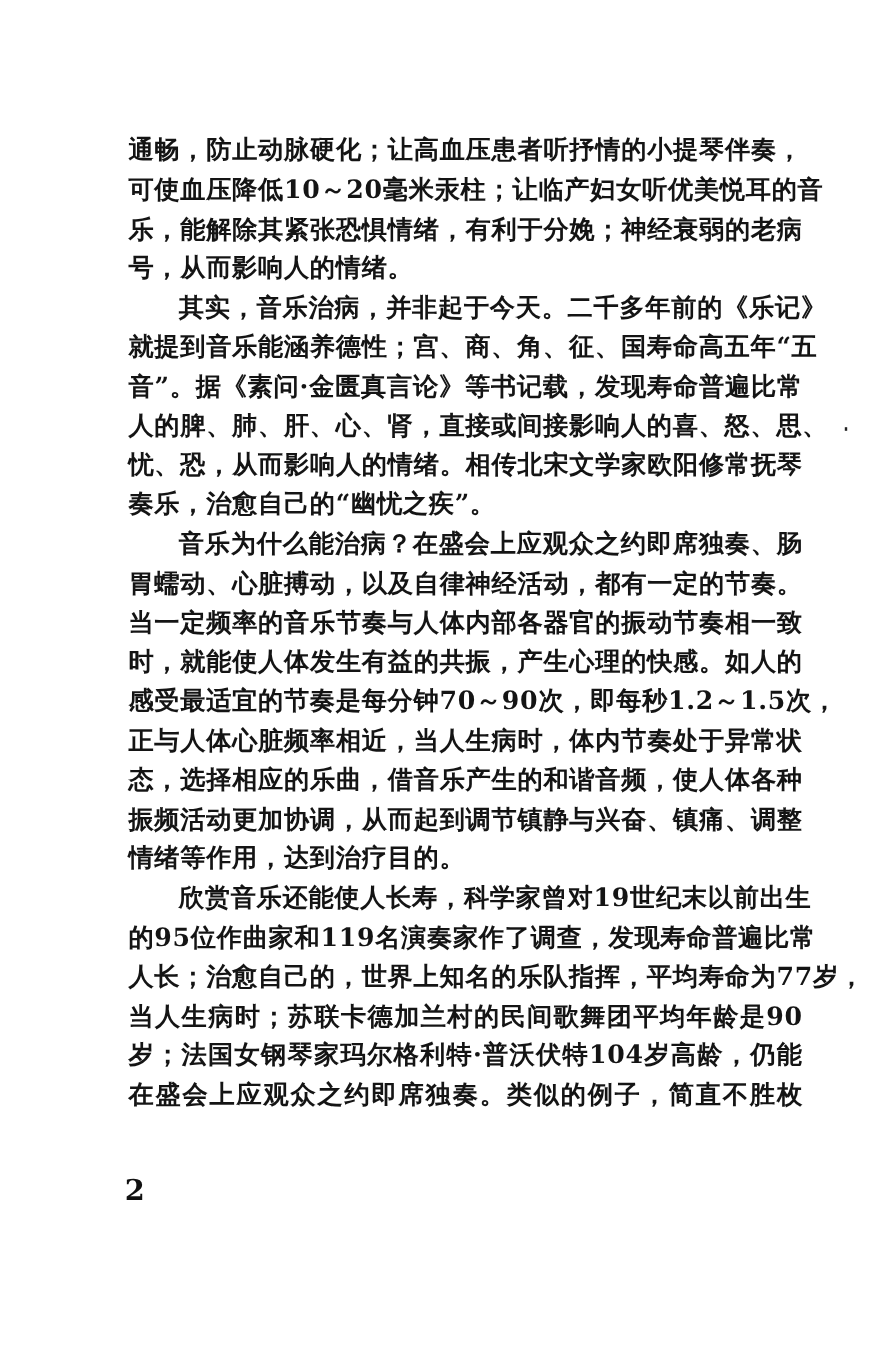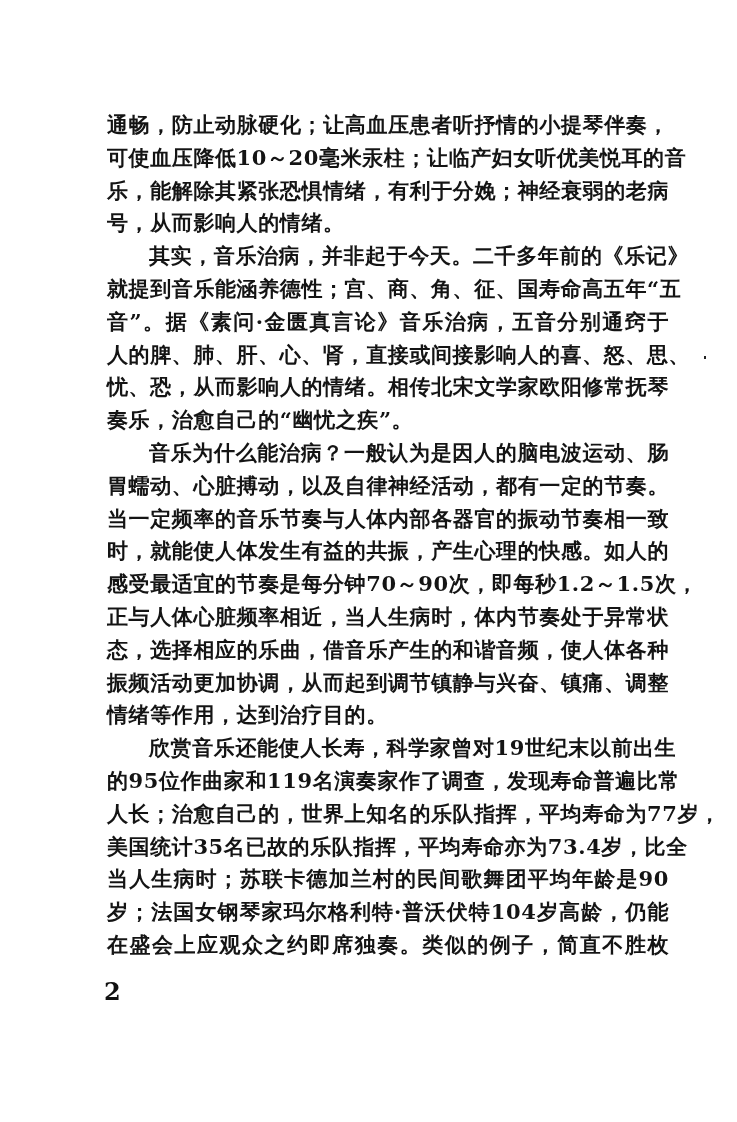--- a/index.html
+++ b/index.html
@@ -70,39 +70,38 @@
 <div class="page">
   <div class="text-block">
 
     <div class="line">通畅，防止动脉硬化；让高血压患者听抒情的小提琴伴奏，</div>
     <div class="line">可使血压降低10～20毫米汞柱；让临产妇女听优美悦耳的音</div>
     <div class="line">乐，能解除其紧张恐惧情绪，有利于分娩；神经衰弱的老病</div>
     <div class="line last">号，从而影响人的情绪。</div>
 
     <div class="line indent">其实，音乐治病，并非起于今天。二千多年前的《乐记》</div>
     <div class="line">就提到音乐能涵养德性；宫、商、角、征、国寿命高五年“五</div>
-    <div class="line">音”。据《素问·金匮真言论》音乐治病，五音分别通窍于</div>
+    <div class="line">音”。据《素问·金匮真言论》等书记载，发现寿命普遍比常</div>
     <div class="line">人的脾、肺、肝、心、肾，直接或间接影响人的喜、怒、思、</div>
     <div class="line">忧、恐，从而影响人的情绪。相传北宋文学家欧阳修常抚琴</div>
     <div class="line last">奏乐，治愈自己的“幽忧之疾”。</div>
 
-    <div class="line indent">音乐为什么能治病？一般认为是因人的脑电波运动、肠</div>
+    <div class="line indent">音乐为什么能治病？在盛会上应观众之约即席独奏、肠</div>
     <div class="line">胃蠕动、心脏搏动，以及自律神经活动，都有一定的节奏。</div>
     <div class="line">当一定频率的音乐节奏与人体内部各器官的振动节奏相一致</div>
     <div class="line">时，就能使人体发生有益的共振，产生心理的快感。如人的</div>
     <div class="line">感受最适宜的节奏是每分钟70～90次，即每秒1.2～1.5次，</div>
     <div class="line">正与人体心脏频率相近，当人生病时，体内节奏处于异常状</div>
     <div class="line">态，选择相应的乐曲，借音乐产生的和谐音频，使人体各种</div>
     <div class="line">振频活动更加协调，从而起到调节镇静与兴奋、镇痛、调整</div>
     <div class="line last">情绪等作用，达到治疗目的。</div>
 
     <div class="line indent">欣赏音乐还能使人长寿，科学家曾对19世纪末以前出生</div>
     <div class="line">的95位作曲家和119名演奏家作了调查，发现寿命普遍比常</div>
     <div class="line">人长；治愈自己的，世界上知名的乐队指挥，平均寿命为77岁，</div>
-    <div class="line">美国统计35名已故的乐队指挥，平均寿命亦为73.4岁，比全</div>
     <div class="line">当人生病时；苏联卡德加兰村的民间歌舞团平均年龄是90</div>
     <div class="line">岁；法国女钢琴家玛尔格利特·普沃伏特104岁高龄，仍能</div>
     <div class="line">在盛会上应观众之约即席独奏。类似的例子，简直不胜枚</div>
   </div>
 
   <div class="page-number">2</div>
   <div class="speck"></div>
 </div>
 
 </body></html>

